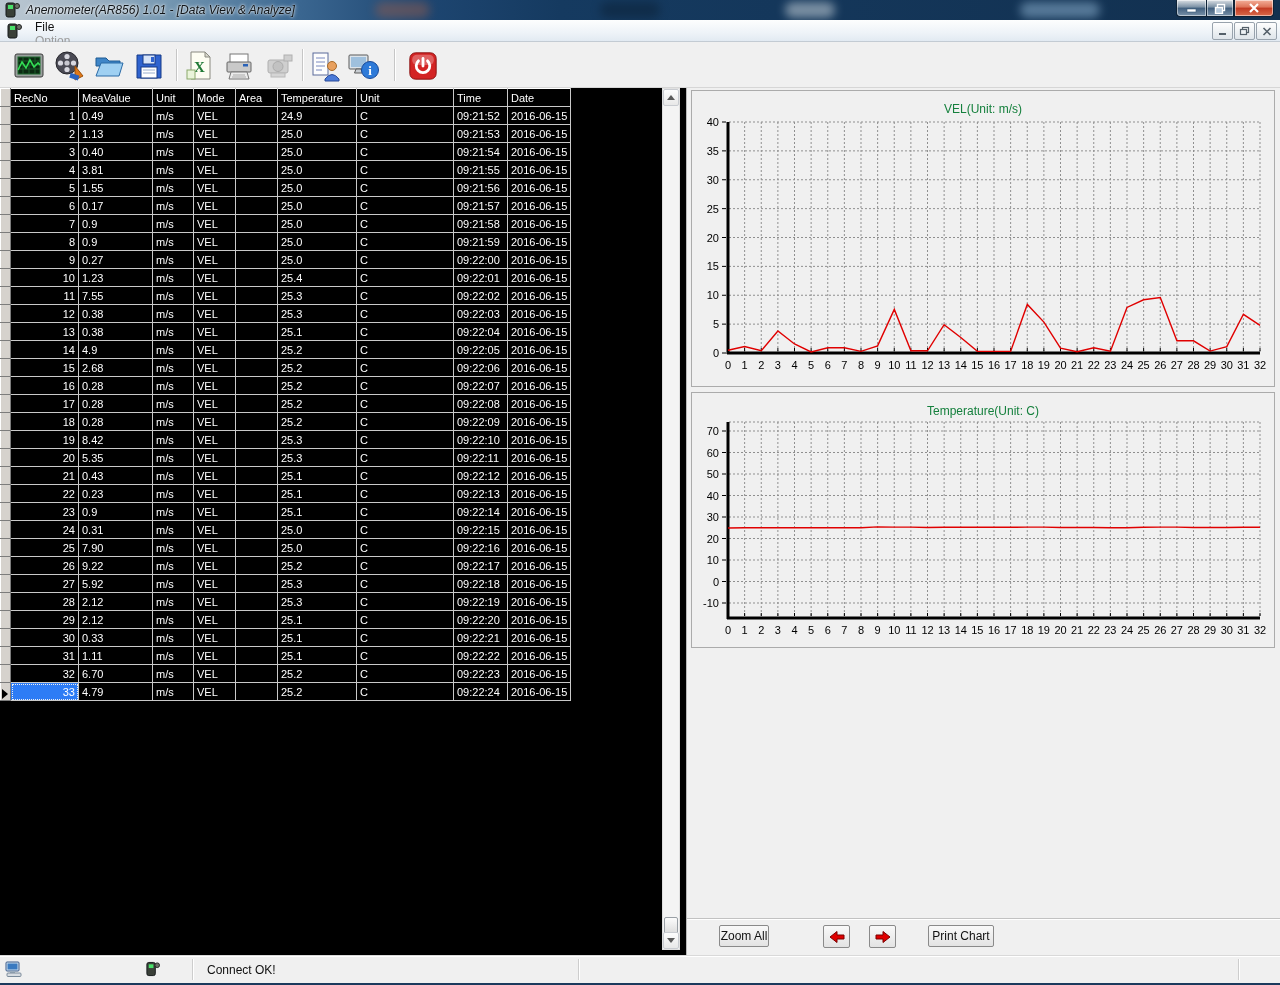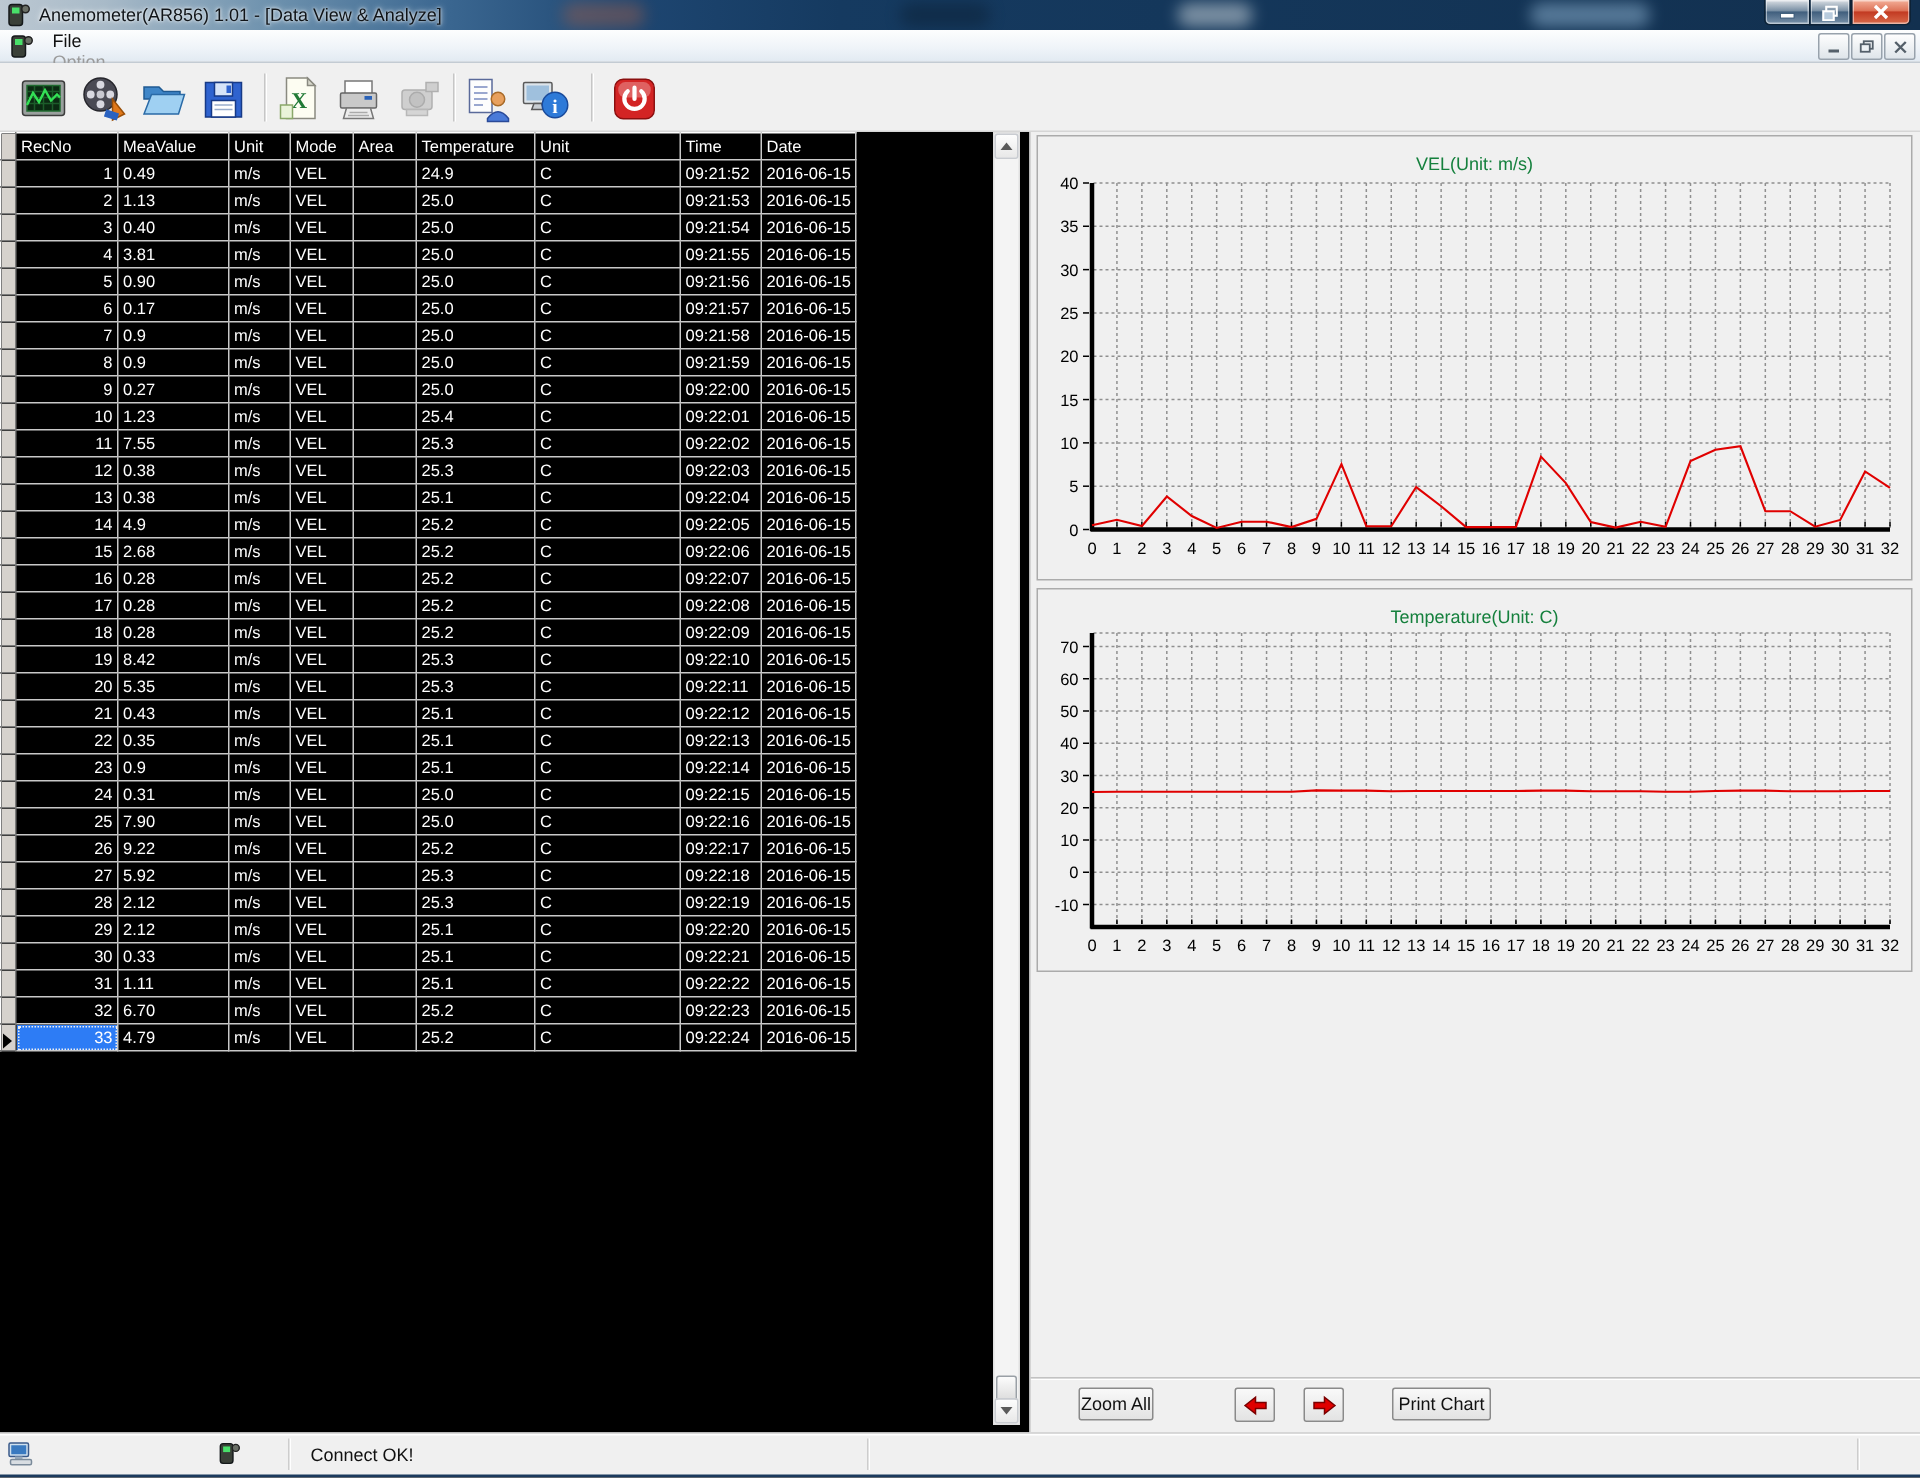--- a/index.html
+++ b/index.html
@@ -5,21 +5,21 @@
   * { margin:0; padding:0; box-sizing:border-box; }
   html,body { width:1280px; height:985px; }
   body { position:relative; font-family:"Liberation Sans", sans-serif; background:#f0f0f0; overflow:hidden; }
 
   
   #titlebar { position:absolute; left:0; top:0; width:1280px; height:20px;
     background:linear-gradient(90deg,#bcc8d2 0px,#a8bac8 70px,#6e92ae 180px,#3a6690 300px,#1d4570 430px,#153a60 560px,#12304f 100%);
     overflow:hidden; }
   .blob { position:absolute; top:2px; height:16px; border-radius:8px; filter:blur(5px); opacity:.55; }
   #titlebar .t-text { position:absolute; left:26px; top:3px; font-size:12px; color:#101418;
-    text-shadow:0 0 4px rgba(255,255,255,.9),0 0 2px rgba(255,255,255,.9); white-space:nowrap; }
+    text-shadow:0 0 4px rgba(255,255,255,.9),0 0 2px rgba(255,255,255,.9); white-space:nowrap;font-style:italic; }
   #titlebar .t-icon { position:absolute; left:4px; top:2px; width:16px; height:16px; }
   #win-controls { position:absolute; right:6px; top:0; display:flex; }
   .aero { height:17px; border:1px solid #0d2236; border-top:none; display:flex; align-items:center; justify-content:center;
     background:linear-gradient(rgba(255,255,255,.85),rgba(205,220,232,.55) 45%,rgba(120,150,180,.45) 50%,rgba(190,210,228,.6));
     box-shadow:inset 0 0 0 1px rgba(255,255,255,.5); }
   .aero.min { width:30px; border-radius:0 0 0 4px; border-right:none; }
   .aero.rest { width:28px; }
   .aero.close { width:40px; border-radius:0 0 4px 0; border-left:1px solid #0d2236;
     background:linear-gradient(#f4b09a,#dd7257 45%,#c23a22 50%,#d96a4a); }
 
@@ -324,21 +324,21 @@
             <td>VEL</td>
             <td></td>
             <td>25.0</td>
             <td>C</td>
             <td>09:21:55</td>
             <td>2016-06-15</td>
           </tr>
           <tr>
             <td class="ind"></td>
             <td class="recno">5</td>
-            <td>0.90</td>
+            <td>1.55</td>
             <td>m/s</td>
             <td>VEL</td>
             <td></td>
             <td>25.0</td>
             <td>C</td>
             <td>09:21:56</td>
             <td>2016-06-15</td>
           </tr>
           <tr>
             <td class="ind"></td>
@@ -528,21 +528,21 @@
             <td>VEL</td>
             <td></td>
             <td>25.1</td>
             <td>C</td>
             <td>09:22:12</td>
             <td>2016-06-15</td>
           </tr>
           <tr>
             <td class="ind"></td>
             <td class="recno">22</td>
-            <td>0.35</td>
+            <td>0.23</td>
             <td>m/s</td>
             <td>VEL</td>
             <td></td>
             <td>25.1</td>
             <td>C</td>
             <td>09:22:13</td>
             <td>2016-06-15</td>
           </tr>
           <tr>
             <td class="ind"></td>

